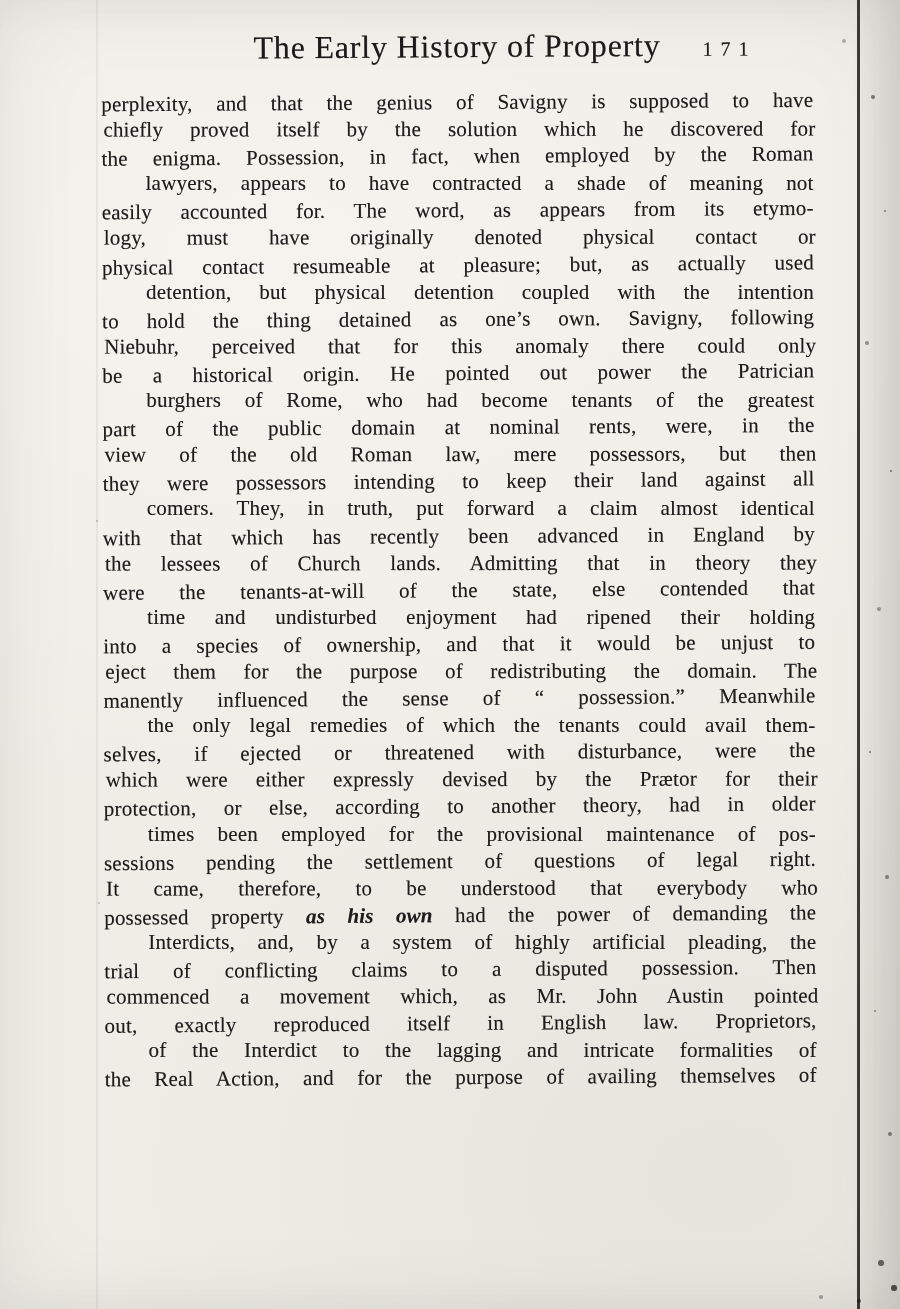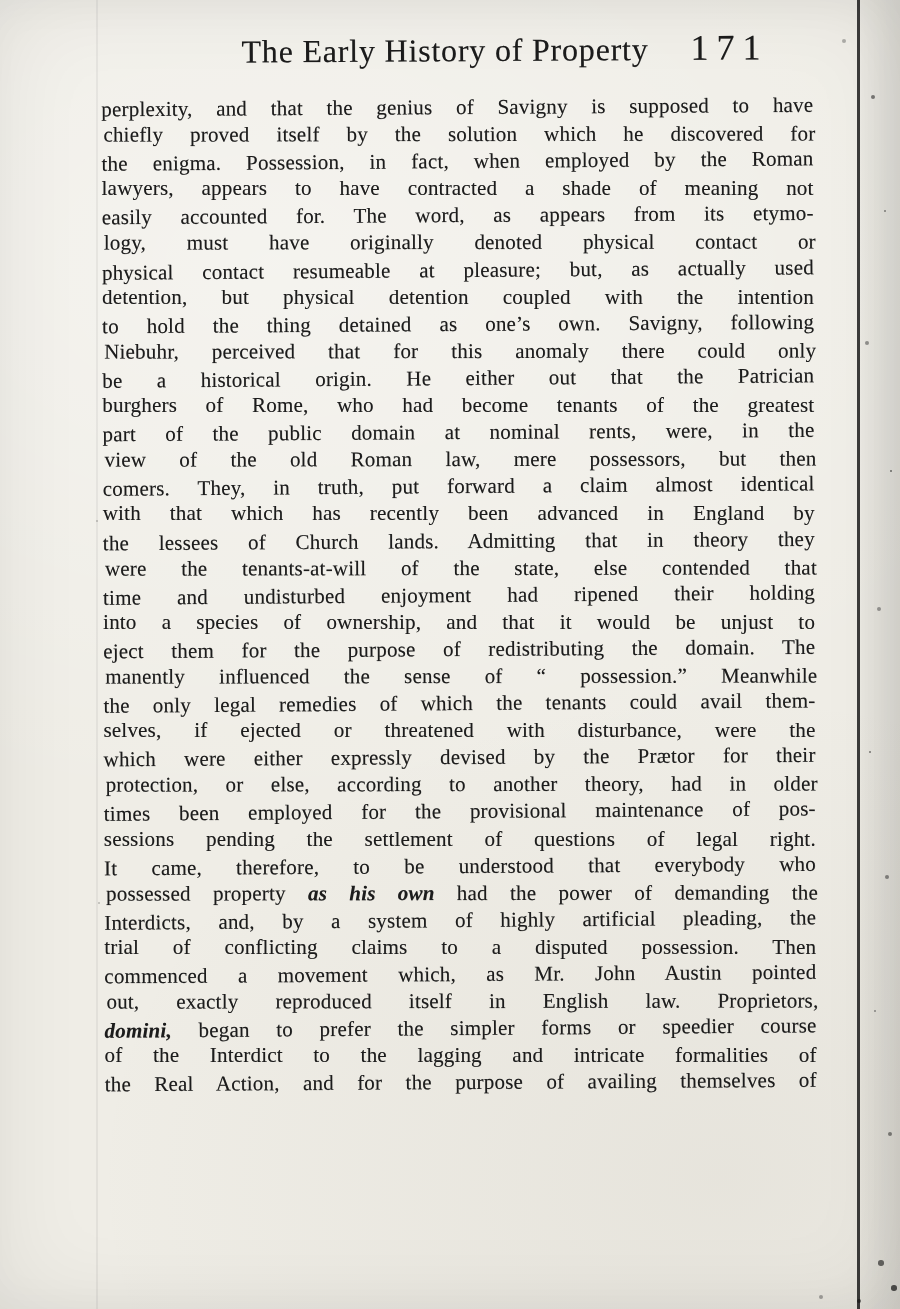--- a/index.html
+++ b/index.html
@@ -47,41 +47,41 @@
     padding-left: 46px;
     transform: rotate(-0.35deg);
   }
   .title {
     font-size: 32px;
     letter-spacing: 0.8px;
     white-space: nowrap;
     text-shadow: 0.2px 0.2px 0.4px rgba(20,20,20,0.45);
   }
   .page-number {
-    font-size: 36px;
+    font-size: 20px;
     letter-spacing: 8px;
     text-shadow: 0.2px 0.2px 0.4px rgba(20,20,20,0.45);
     text-align: right;
   }
   .body-text {
     position: relative;
     margin: 24px 0 0 103px;
     width: 712px;
     font-size: 21px;
     line-height: 27.1px;
     transform: rotate(-0.2deg);
   }
   .line {
     text-align: justify;
     text-align-last: justify;
     letter-spacing: 0.2px;
     text-shadow: 0.2px 0.2px 0.35px rgba(20,20,20,0.4);
   }
   
-  .line:nth-child(4n)   { transform: rotate(0.22deg); }
+  .line:nth-child(4n)   { transform: rotate(0.22deg); margin-left: 44px; }
   .line:nth-child(4n+1) { transform: rotate(-0.16deg); }
   .line:nth-child(4n+2) { transform: rotate(0.1deg) translateX(2px); }
   .line:nth-child(4n+3) { transform: rotate(-0.24deg); }
   .italic { font-style: italic; font-weight: bold; }
   .edge-zone {
     position: absolute;
     top: 0;
     bottom: 0;
     right: 0;
     width: 42px;
@@ -139,45 +139,45 @@
       <div class="line"><span>perplexity, and that the genius of Savigny is supposed to have</span></div>
       <div class="line"><span>chiefly proved itself by the solution which he discovered for</span></div>
       <div class="line"><span>the enigma. Possession, in fact, when employed by the Roman</span></div>
       <div class="line"><span>lawyers, appears to have contracted a shade of meaning not</span></div>
       <div class="line"><span>easily accounted for. The word, as appears from its etymo-</span></div>
       <div class="line"><span>logy, must have originally denoted physical contact or</span></div>
       <div class="line"><span>physical contact resumeable at pleasure; but, as actually used</span></div>
       <div class="line"><span>detention, but physical detention coupled with the intention</span></div>
       <div class="line"><span>to hold the thing detained as one’s own. Savigny, following</span></div>
       <div class="line"><span>Niebuhr, perceived that for this anomaly there could only</span></div>
-      <div class="line"><span>be a historical origin. He either out that the Patrician</span></div>
+      <div class="line"><span>be a historical origin. He pointed out power the Patrician</span></div>
       <div class="line"><span>burghers of Rome, who had become tenants of the greatest</span></div>
       <div class="line"><span>part of the public domain at nominal rents, were, in the</span></div>
       <div class="line"><span>view of the old Roman law, mere possessors, but then</span></div>
+      <div class="line"><span>they were possessors intending to keep their land against all</span></div>
       <div class="line"><span>comers. They, in truth, put forward a claim almost identical</span></div>
       <div class="line"><span>with that which has recently been advanced in England by</span></div>
       <div class="line"><span>the lessees of Church lands. Admitting that in theory they</span></div>
       <div class="line"><span>were the tenants-at-will of the state, else contended that</span></div>
       <div class="line"><span>time and undisturbed enjoyment had ripened their holding</span></div>
       <div class="line"><span>into a species of ownership, and that it would be unjust to</span></div>
       <div class="line"><span>eject them for the purpose of redistributing the domain. The</span></div>
       <div class="line"><span>manently influenced the sense of “ possession.” Meanwhile</span></div>
       <div class="line"><span>the only legal remedies of which the tenants could avail them-</span></div>
       <div class="line"><span>selves, if ejected or threatened with disturbance, were the</span></div>
       <div class="line"><span>which were either expressly devised by the Prætor for their</span></div>
       <div class="line"><span>protection, or else, according to another theory, had in older</span></div>
       <div class="line"><span>times been employed for the provisional maintenance of pos-</span></div>
       <div class="line"><span>sessions pending the settlement of questions of legal right.</span></div>
       <div class="line"><span>It came, therefore, to be understood that everybody who</span></div>
       <div class="line"><span>possessed property </span><span class="italic">as his own</span><span> had the power of demanding the</span></div>
       <div class="line"><span>Interdicts, and, by a system of highly artificial pleading, the</span></div>
       <div class="line"><span>trial of conflicting claims to a disputed possession. Then</span></div>
       <div class="line"><span>commenced a movement which, as Mr. John Austin pointed</span></div>
       <div class="line"><span>out, exactly reproduced itself in English law. Proprietors,</span></div>
-      <div class="line"><span class="italic">domini,</span><span> began to prefer the simpler forms or speedier course</span></div>
       <div class="line"><span>of the Interdict to the lagging and intricate formalities of</span></div>
       <div class="line"><span>the Real Action, and for the purpose of availing themselves of</span></div>
     </div>
 
   <div class="edge-zone"></div>
   <div class="edge-line"></div>
   <div class="speckles"></div>
 </div>
 
 </body></html>

